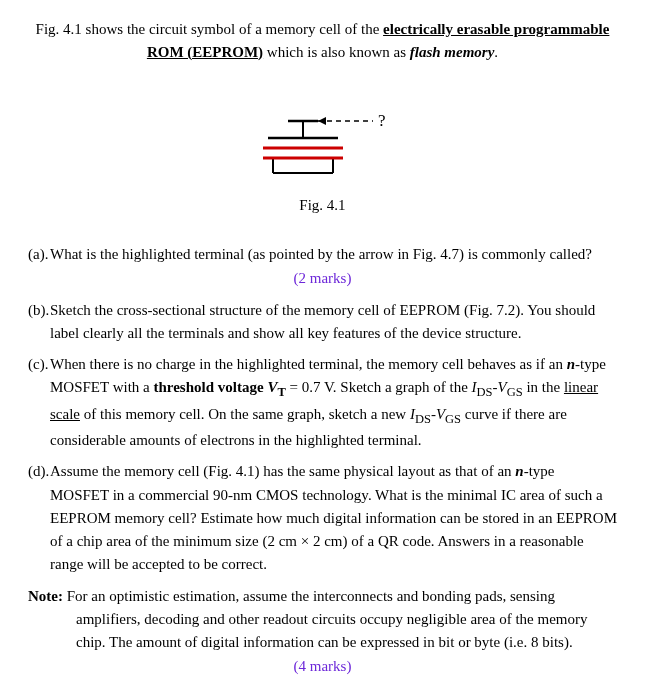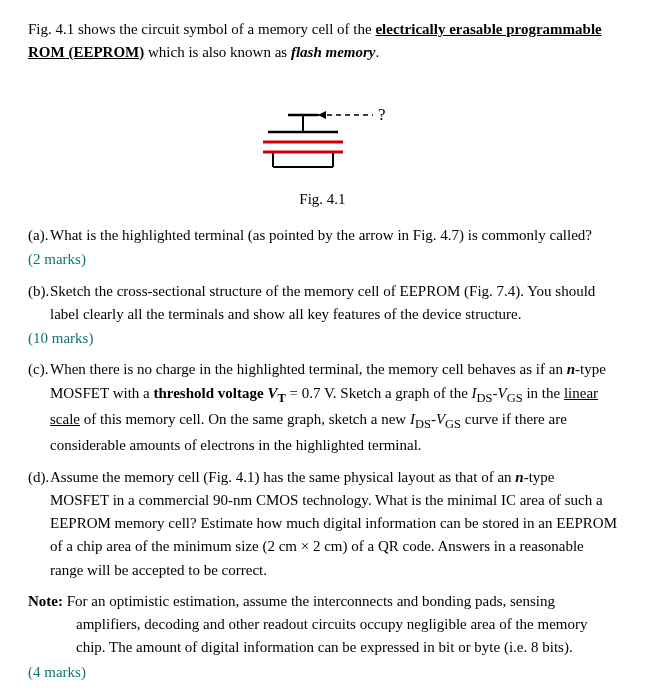--- a/index.html
+++ b/index.html
@@ -7,54 +7,55 @@
       background: #fff;
       font-family: "Times New Roman", Times, serif;
       font-size: 15px;
       color: #000;
       width: 645px;
       min-height: 700px;
       padding: 18px 28px 18px 28px;
     }
     .intro-text {
       line-height: 1.5;
-      margin-bottom: 14px;
+      margin-bottom: 20px;
+      text-align: center;
     }
     .figure-container {
       display: flex;
       flex-direction: column;
       align-items: center;
       margin: 10px 0 6px 0;
     }
     .circuit-svg {
       display: block;
     }
     .fig-label {
       font-size: 15px;
       margin-top: 4px;
-      margin-bottom: 10px;
+      margin-bottom: 23px;
     }
     .question-block {
       margin-bottom: 8px;
       line-height: 1.55;
     }
     .question-row {
       display: flex;
       align-items: flex-start;
     }
     .q-label {
       min-width: 22px;
       flex-shrink: 0;
     }
     .q-text {
       flex: 1;
     }
     .marks {
-      color: #0f766e;
-      text-align: left;
+      color: #6d28d9;
+      text-align: center;
       width: 100%;
       display: block;
       margin-top: 1px;
       margin-bottom: 4px;
     }
     .note-block {
       margin-top: 6px;
       line-height: 1.55;
     }
     u { text-decoration: underline; }
@@ -103,24 +104,23 @@
       What is the highlighted terminal (as pointed by the arrow in Fig. 4.7) is commonly called?
     </span>
   </div>
   <span class="marks">(2 marks)</span>
 </div>
 
 <div class="question-block">
   <div class="question-row">
     <span class="q-label">(b).</span>
     <span class="q-text">
-      Sketch the cross-sectional structure of the memory cell of EEPROM (Fig. 7.4). You should label clearly all the terminals and show all key features of the device structure.
+      Sketch the cross-sectional structure of the memory cell of EEPROM (Fig. 7.2). You should label clearly all the terminals and show all key features of the device structure.
     </span>
   </div>
-  <span class="marks">(10 marks)</span>
 </div>
 
 <div class="question-block">
   <div class="question-row">
     <span class="q-label">(c).</span>
     <span class="q-text">
       When there is no charge in the highlighted terminal, the memory cell behaves as if an <i><b>n</b></i>-type
       MOSFET with a <b>threshold voltage <i>V</i><sub>T</sub></b> = 0.7 V. Sketch a graph of the <i>I</i><sub>DS</sub>-<i>V</i><sub>GS</sub> in the <u>linear
       scale</u> of this memory cell. On the same graph, sketch a new <i>I</i><sub>DS</sub>-<i>V</i><sub>GS</sub> curve if there are
       considerable amounts of electrons in the highlighted terminal.

